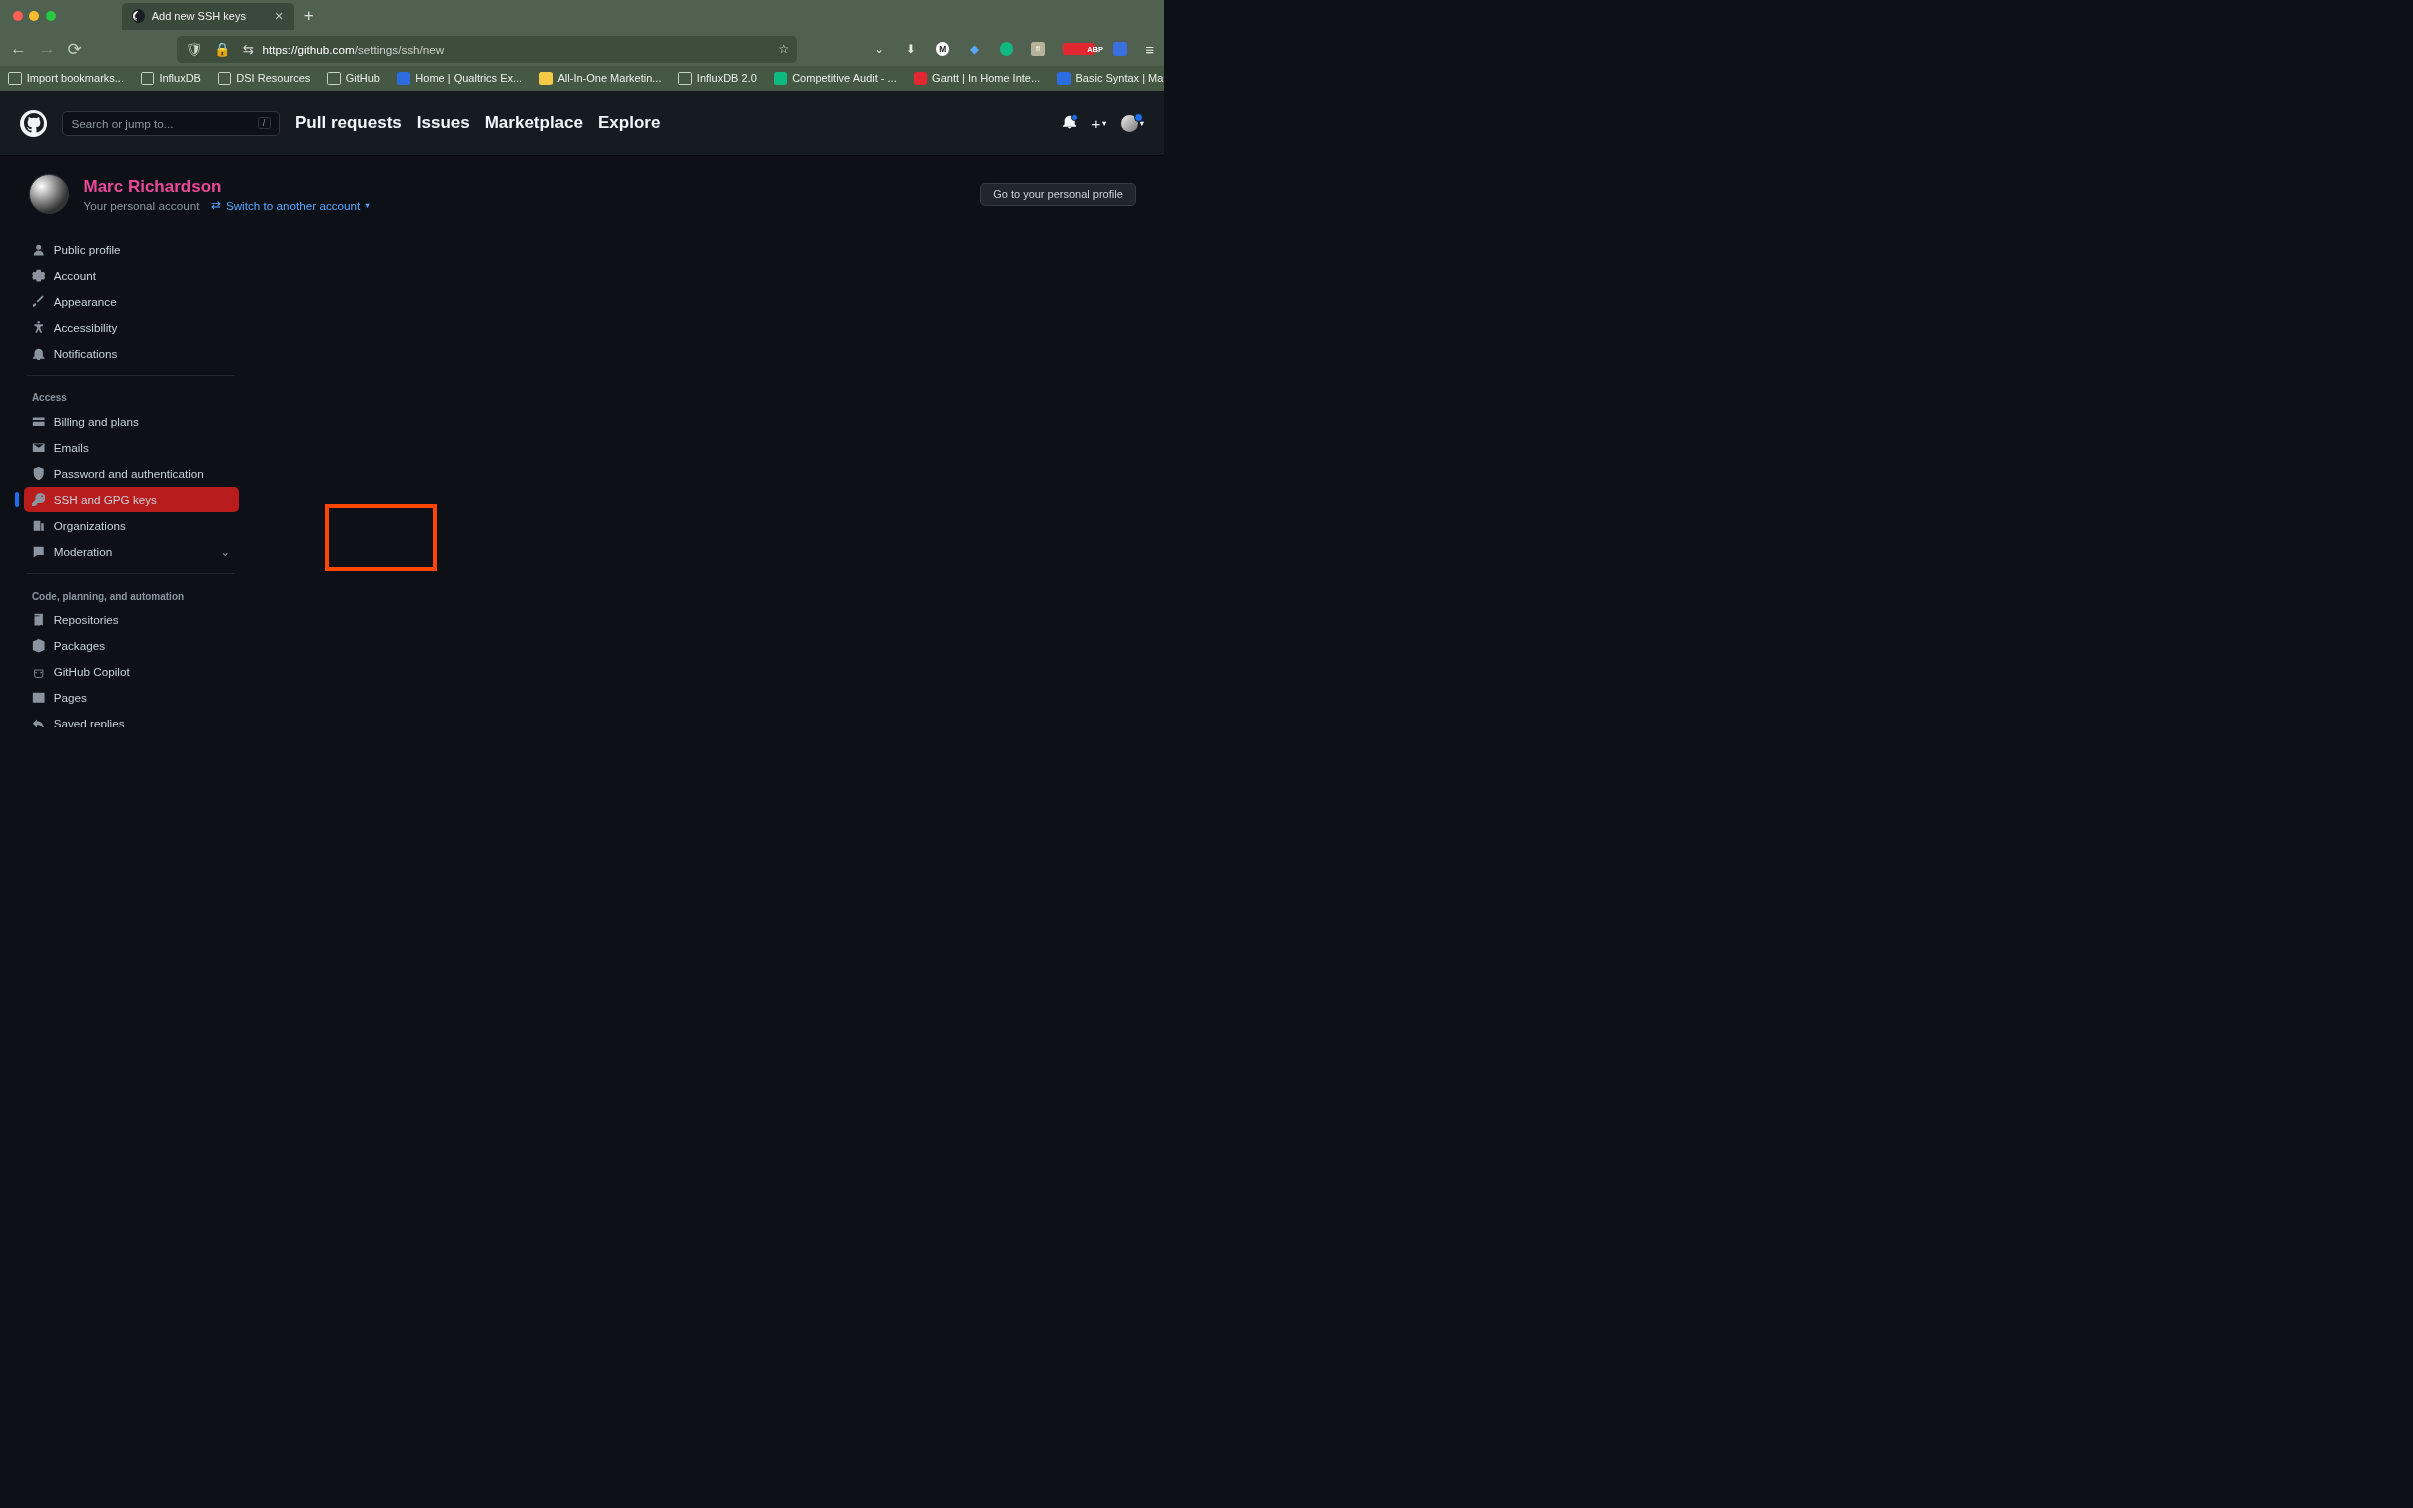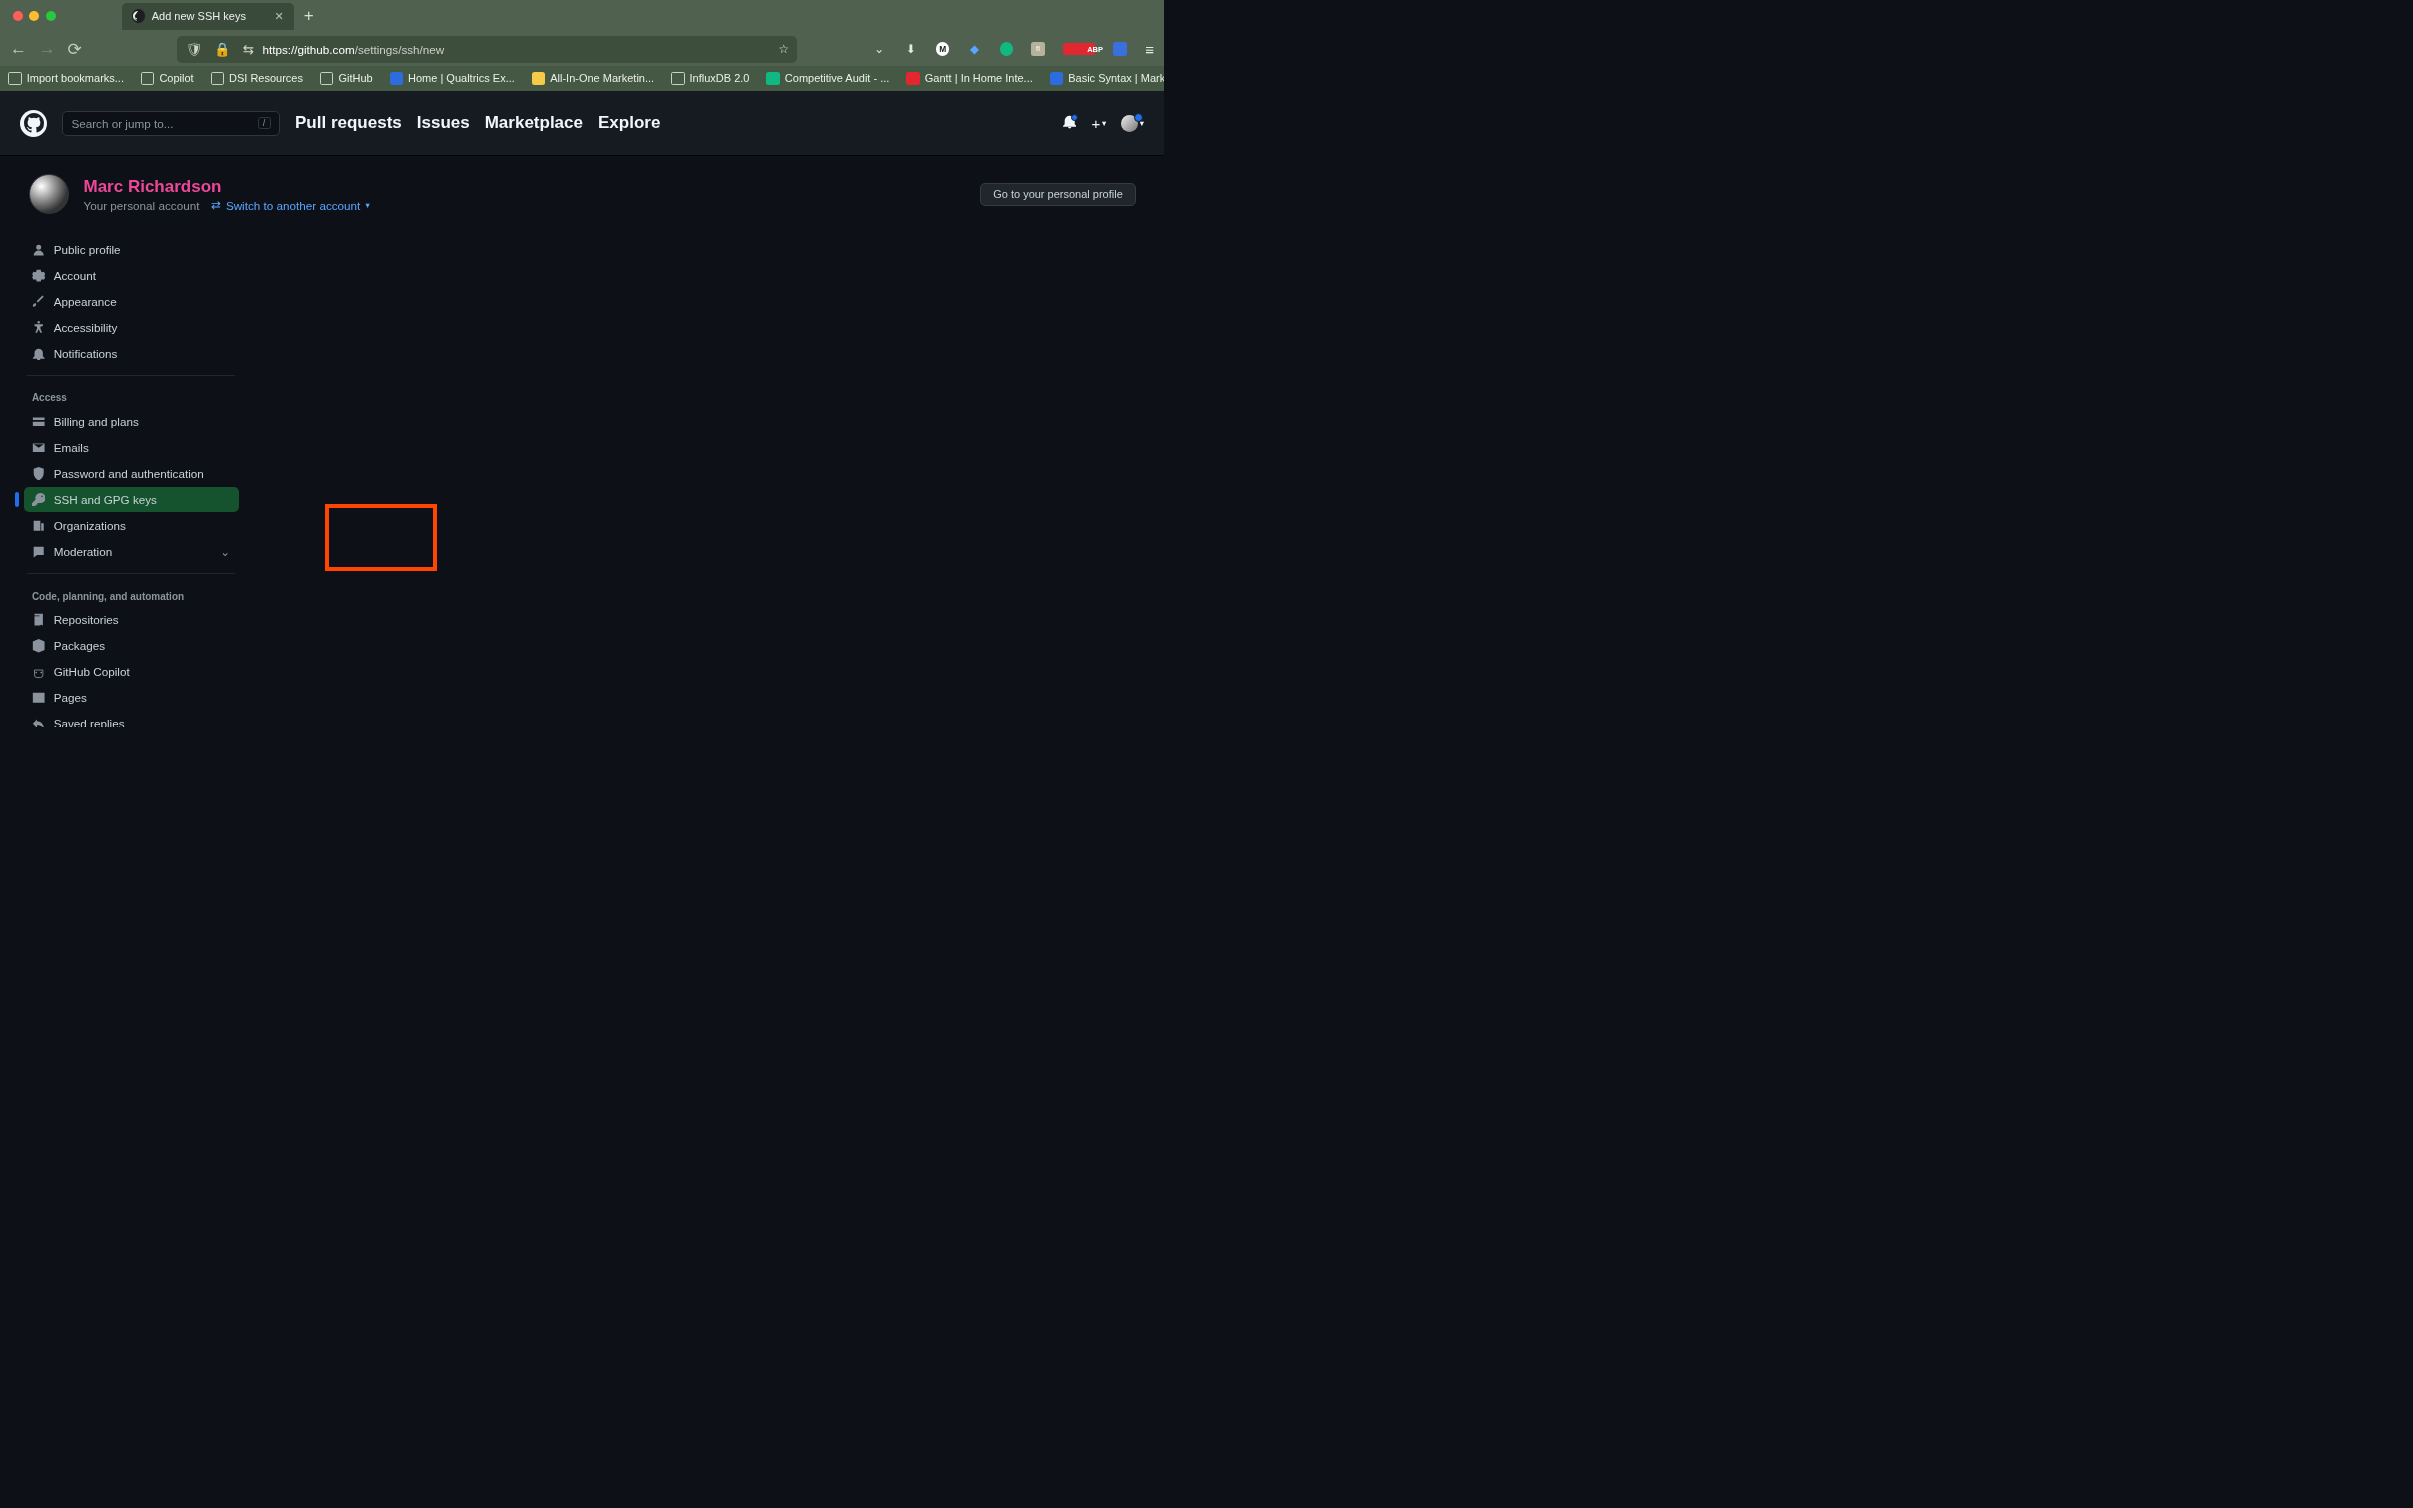--- a/index.html
+++ b/index.html
@@ -158,21 +158,21 @@
   .sidebar { width: 215px; flex-shrink:0;}
   .side-list { list-style:none;}
   .side-item {
     display:flex; align-items:center; gap:8.4px;
     padding: 5.9px 8.4px; border-radius:5px;
     color:#c9d1d9; font-size:11.7px;
     margin:0.8px 0;
     position:relative;
   }
   .side-item.active {
-    background:#14532d;
+    background:#b91c1c;
   }
   .side-item.active::before {
     content:""; position:absolute; left:-8.4px; top:5px; bottom:5px; width:3.4px;
     background:#1f6feb; border-radius:3.4px;
   }
   .side-item .sicon { width:13.4px;height:13.4px;color:#8b949e;display:inline-flex;align-items:center;justify-content:center;}
   .side-sep { height:0.8px; background:#21262d; margin:8.4px 3.4px;}
   .side-heading { color:#8b949e; font-size:10px; font-weight:600; padding: 8.4px 8.4px 5px 8.4px;}
   .side-caret { margin-left:auto; color:#8b949e;}
 
@@ -268,21 +268,21 @@
     </div>
   </div>
 
   <div class="bm-row">
     <div class="bm">
         <span class="ficon folder"></span>
         <span>Import bookmarks...</span>
       </div>
     <div class="bm">
         <span class="ficon folder"></span>
-        <span>Copilot</span>
+        <span>InfluxDB</span>
       </div>
     <div class="bm">
         <span class="ficon folder"></span>
         <span>DSI Resources</span>
       </div>
     <div class="bm">
         <span class="ficon folder"></span>
         <span>GitHub</span>
       </div>
     <div class="bm">

